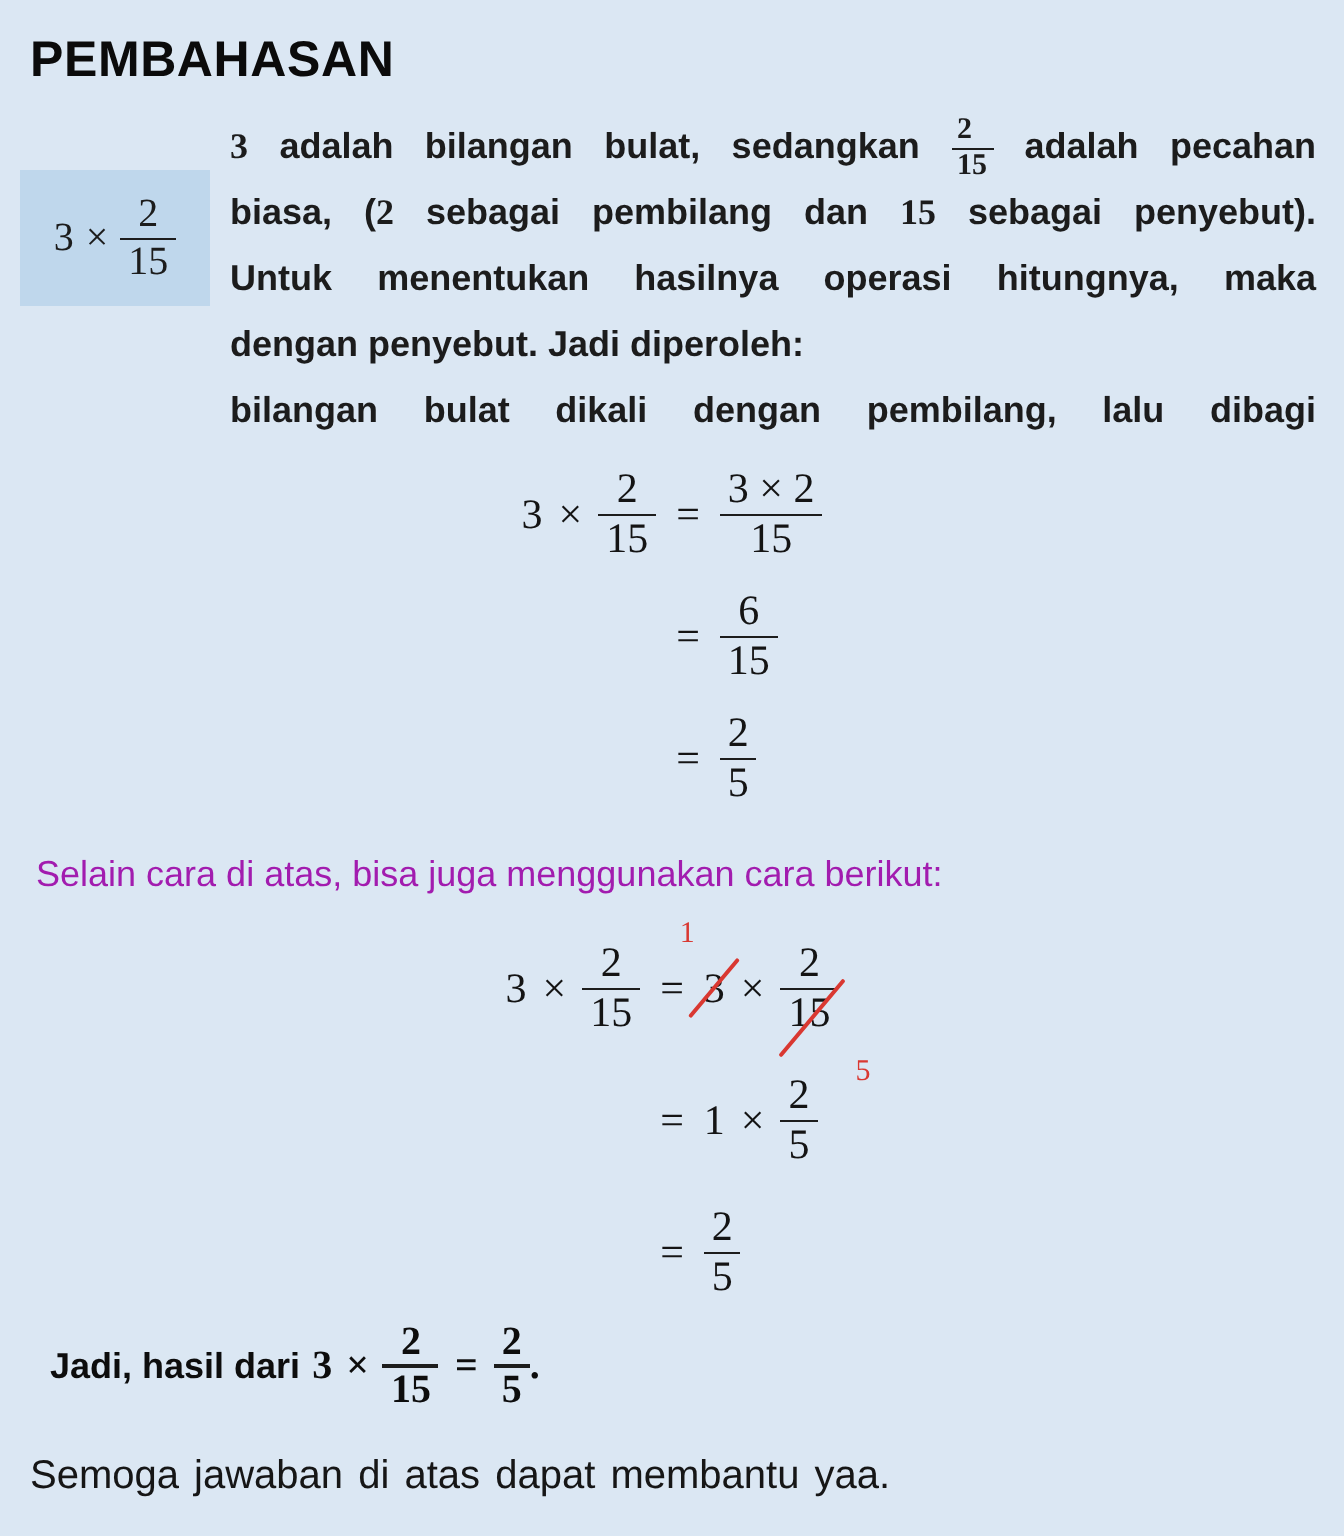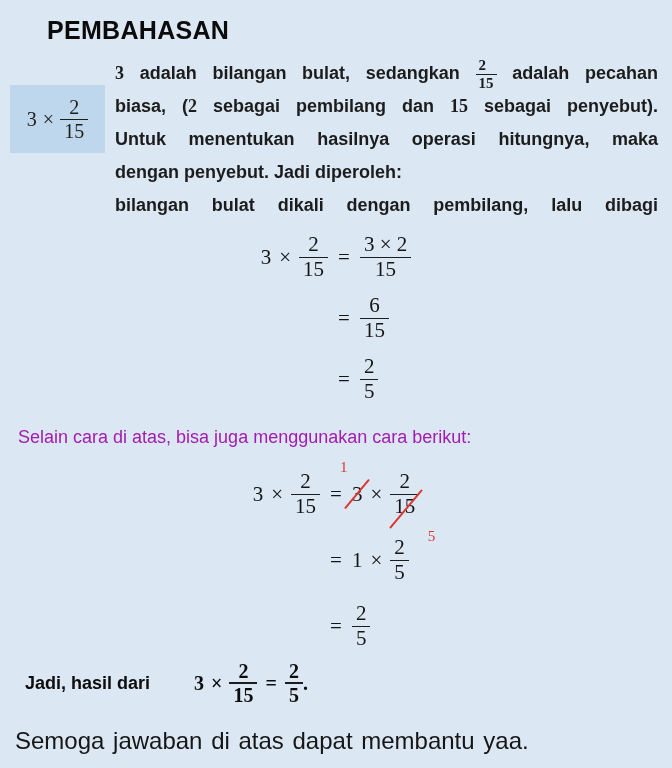--- a/index.html
+++ b/index.html
@@ -9,21 +9,20 @@
     font-family:"Liberation Sans", sans-serif;
     color:#1c1c1c;
     overflow:hidden;
   }
   .page { position:relative; width:672px; height:768px; }
 
   .title {
     position:absolute; left:15px; top:16px;
     font-size:25px; font-weight:bold; letter-spacing:0.3px; color:#0b0b0b;
     font-family:"Liberation Sans", sans-serif;
-    margin-left:32px;
   }
 
   
   .problem-box {
     position:absolute; left:10px; top:85px; width:95px; height:68px;
     background:#bfd7ec;
     display:flex; align-items:center; justify-content:center;
   }
 
   .math { font-family:"Liberation Serif", serif; }
@@ -77,30 +76,30 @@
   .cancel .tag.bottom { bottom:-26px; right:-20px; }
 
   .selain {
     position:absolute; left:18px; top:427px; font-size:18px; color:#a21caf;
   }
 
   
   .conclusion {
     position:absolute; left:25px; top:660px;
     display:flex; align-items:center;
-    font-size:18px; font-weight:bold; color:#0d0d0d;gap:38px;
+    font-size:18px; font-weight:bold; color:#0d0d0d;
   }
   .conclusion .math { font-size:20px; margin-left:6px; display:flex; align-items:center; font-weight:bold; }
   .conclusion .frac { font-size:20px; font-weight:bold; }
   .conclusion .frac .fn { border-bottom-width:2px; }
   .conclusion .times { margin:0 7px; }
   .conclusion .eqsign { margin:0 8px; }
 
   .closing {
-    position:absolute; left:15px; top:727px; font-size:24px; color:#161616;
+    position:absolute; left:15px; top:727px; font-size:20px; color:#161616;
     word-spacing:2px;
   }
 </style>
 </head>
 <body>
 
 <div class="page">
 
   <div class="title">PEMBAHASAN</div>
 

